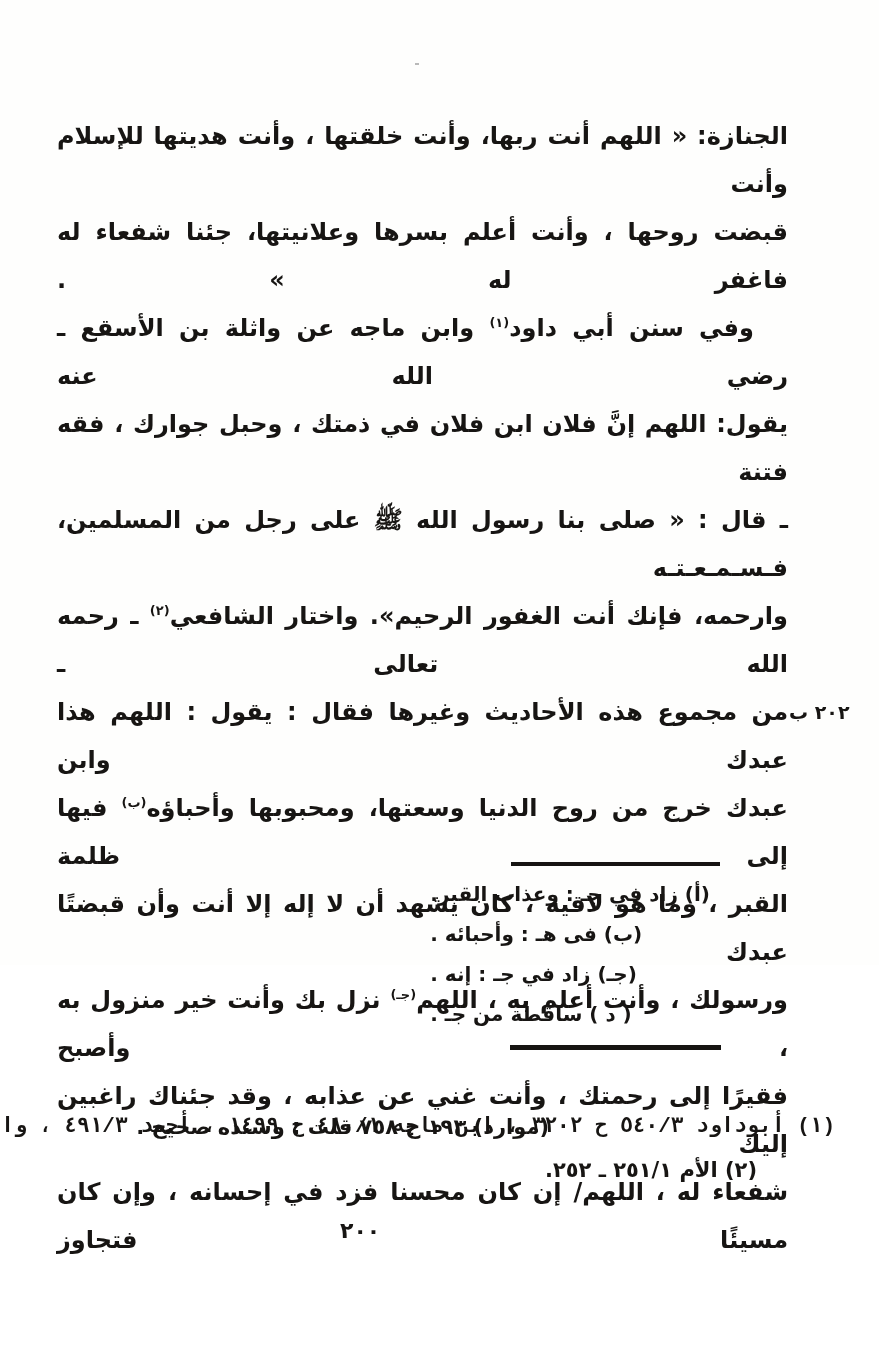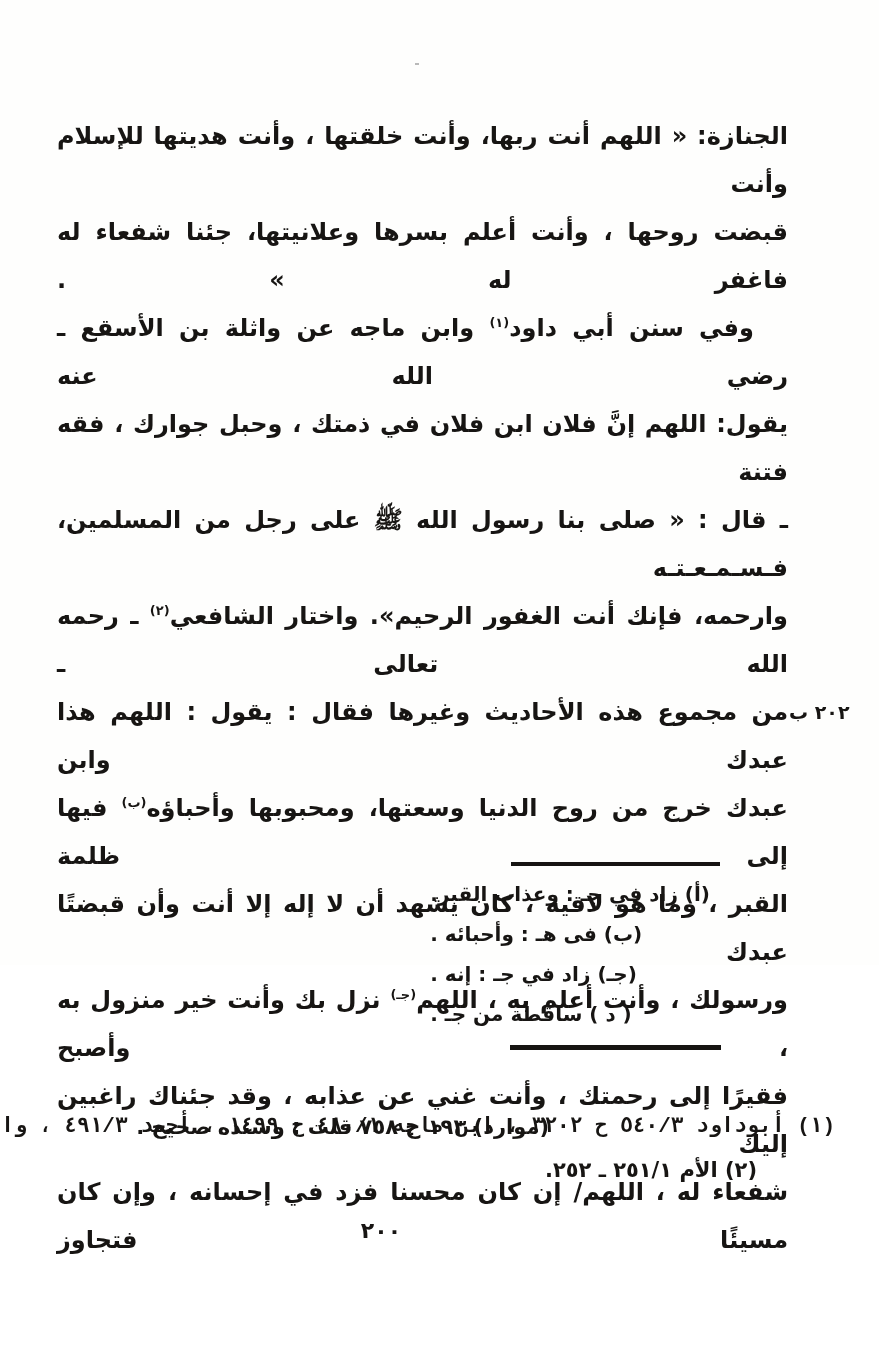--- a/index.html
+++ b/index.html
@@ -81,21 +81,21 @@
   }
   .fn-1 { top: 1112px; right: 44px; font-family: Liberation Mono, monospace; }
   .fn-2 { top: 1112px; right: 330px; }
   .fn-3 { top: 1155px; right: 122px; text-align: right; }
 
   
   .page-number {
     position: absolute;
     top: 1218px; left: 340px; width: 82px;
     direction: rtl;
-    text-align: center;
+    text-align: left;
     font-size: 22px;
     font-weight: 700;
   }
 
   
   .speck {
     position: absolute;
     top: 63px; left: 415px; width: 4px; height: 2px;
     background: #b9b9b9;
   }

